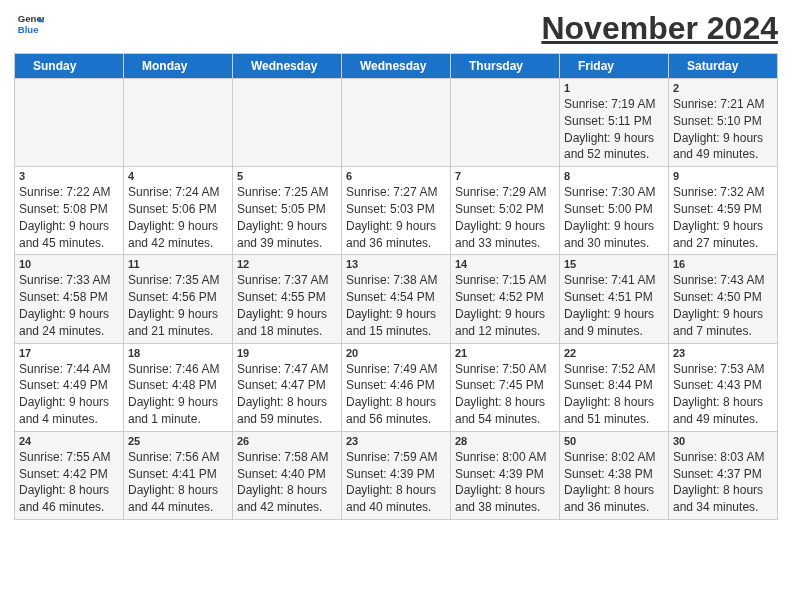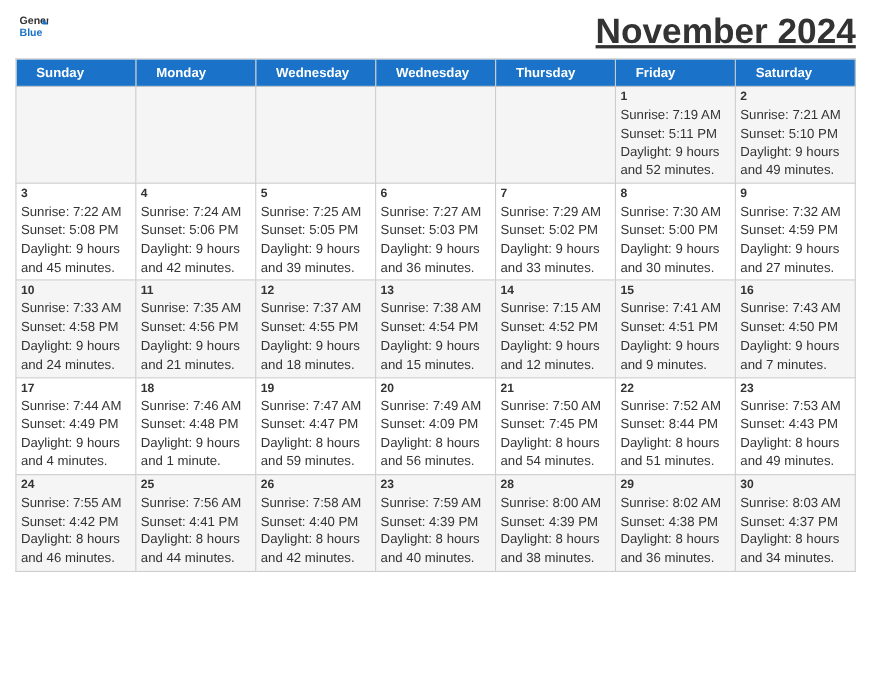--- a/index.html
+++ b/index.html
@@ -239,21 +239,21 @@
           </td>
           <td>
             <span class="day-num">19</span>
             <div class="day-info">Sunrise: 7:47 AM
 Sunset: 4:47 PM
 Daylight: 8 hours and 59 minutes.</div>
           </td>
           <td>
             <span class="day-num">20</span>
             <div class="day-info">Sunrise: 7:49 AM
-Sunset: 4:09 PM
+Sunset: 4:46 PM
 Daylight: 8 hours and 56 minutes.</div>
           </td>
           <td>
             <span class="day-num">21</span>
             <div class="day-info">Sunrise: 7:50 AM
 Sunset: 7:45 PM
 Daylight: 8 hours and 54 minutes.</div>
           </td>
           <td>
             <span class="day-num">22</span>
@@ -293,21 +293,21 @@
 Sunset: 4:39 PM
 Daylight: 8 hours and 40 minutes.</div>
           </td>
           <td>
             <span class="day-num">28</span>
             <div class="day-info">Sunrise: 8:00 AM
 Sunset: 4:39 PM
 Daylight: 8 hours and 38 minutes.</div>
           </td>
           <td>
-            <span class="day-num">29</span>
+            <span class="day-num">50</span>
             <div class="day-info">Sunrise: 8:02 AM
 Sunset: 4:38 PM
 Daylight: 8 hours and 36 minutes.</div>
           </td>
           <td>
             <span class="day-num">30</span>
             <div class="day-info">Sunrise: 8:03 AM
 Sunset: 4:37 PM
 Daylight: 8 hours and 34 minutes.</div>
           </td>

